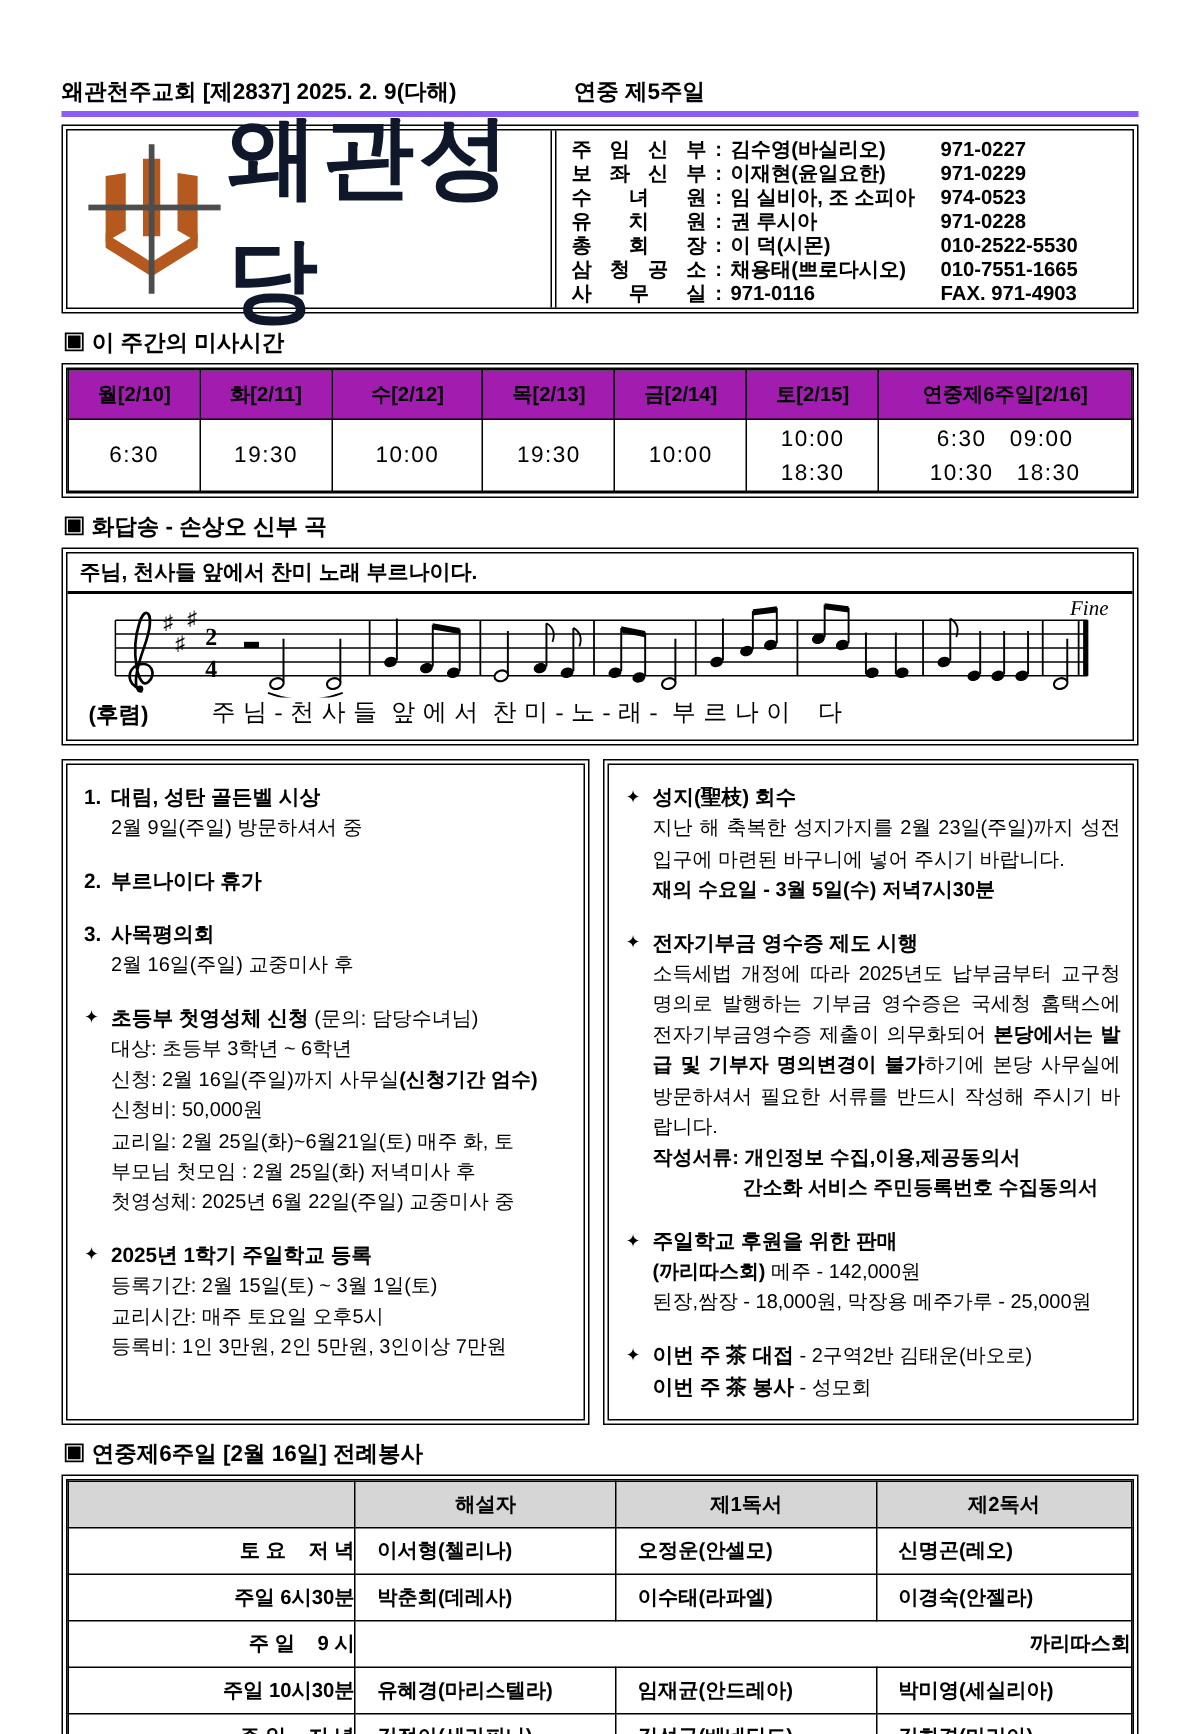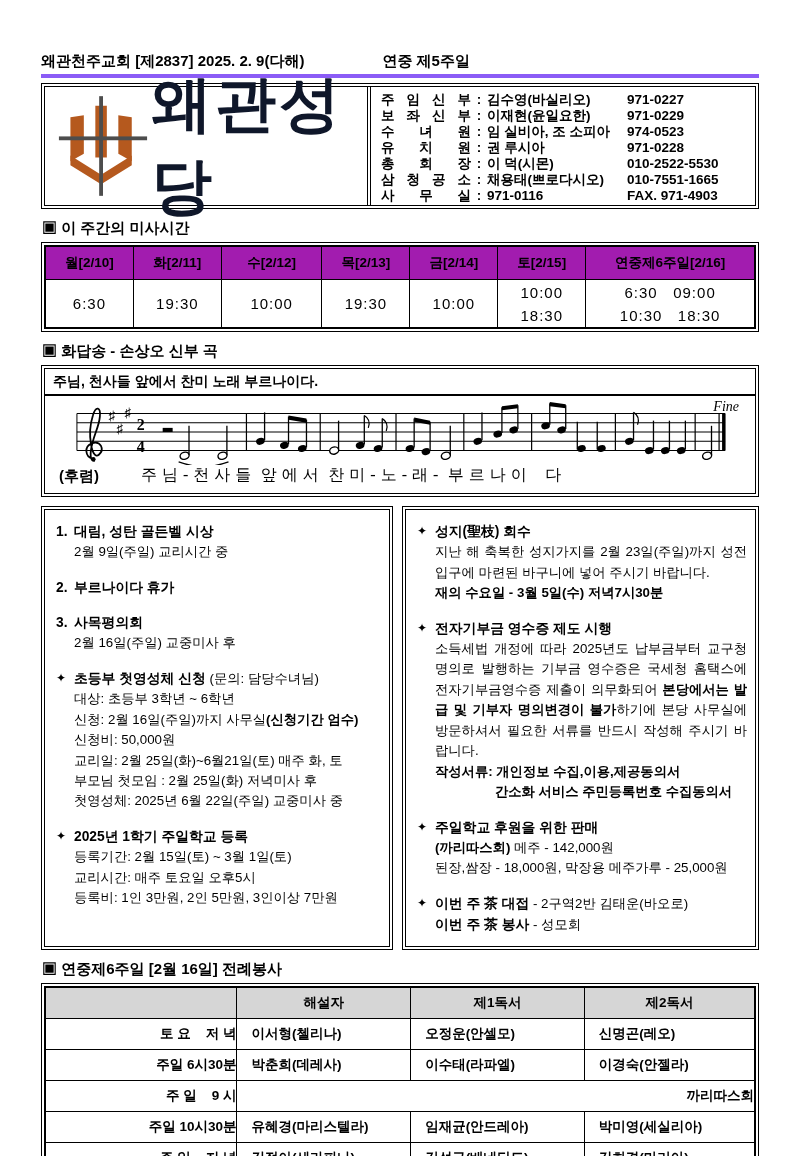--- a/index.html
+++ b/index.html
@@ -306,21 +306,21 @@
     </div>
   </div>
 
   <div class="cols">
     <div class="nbox left">
       <div class="item">
         <div class="trow">
             <span class="no">1.</span>
             <span class="ititle">대림, 성탄 골든벨 시상</span>
           </div>
-        <div class="ind">2월 9일(주일) 교리시간 중</div>
+        <div class="ind">2월 9일(주일) 방문하셔서 중</div>
       </div>
       <div class="item">
         <div class="trow">
             <span class="no">2.</span>
             <span class="ititle">부르나이다 휴가</span>
           </div>
       </div>
       <div class="item">
         <div class="trow">
             <span class="no">3.</span>

